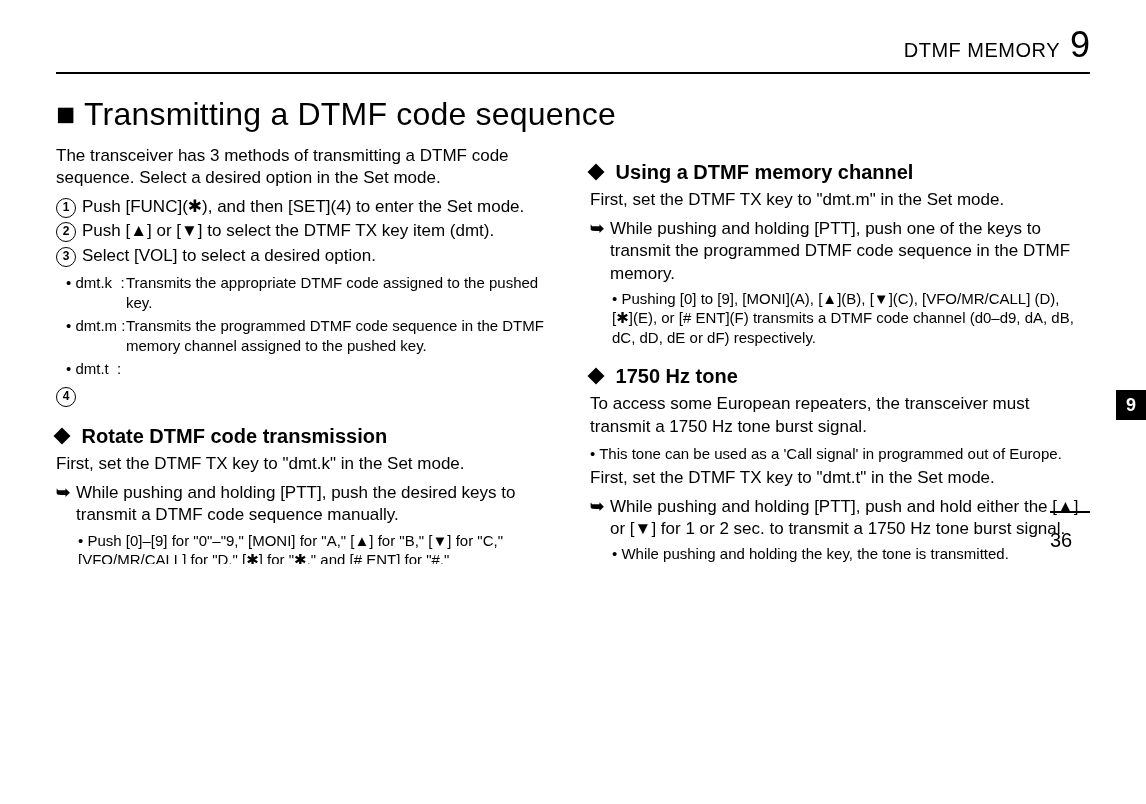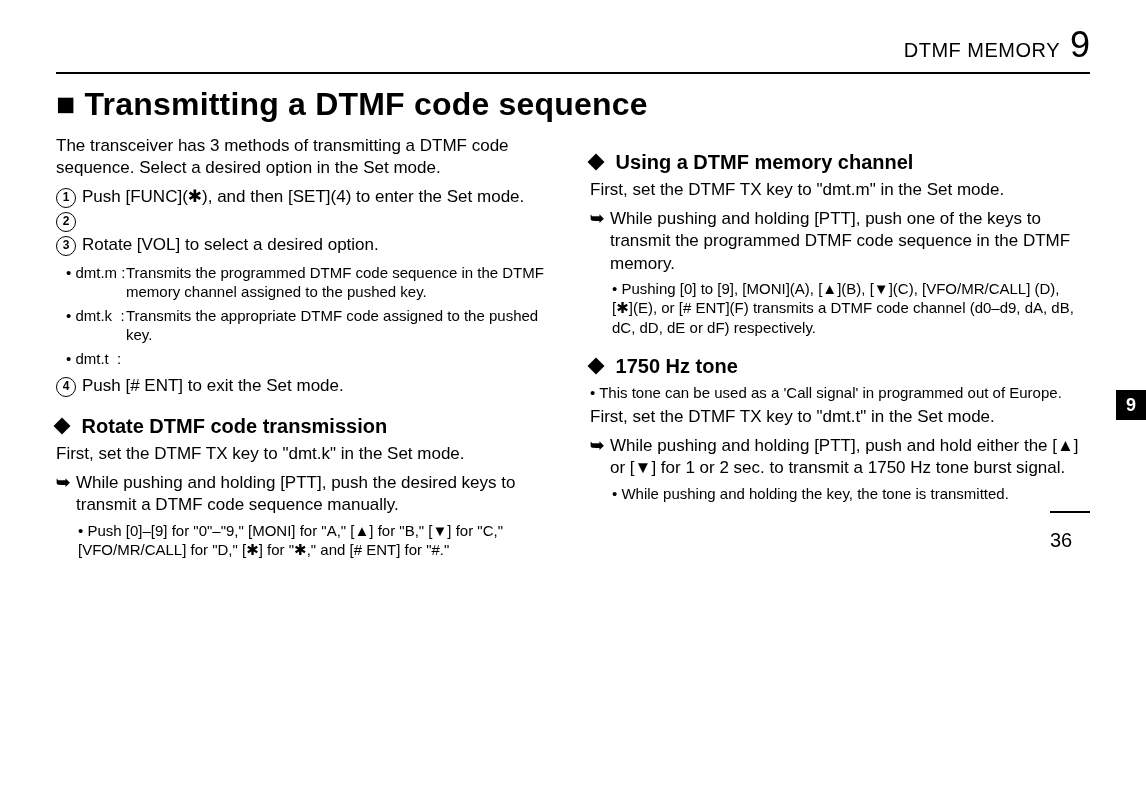--- a/index.html
+++ b/index.html
@@ -28,22 +28,22 @@
   .header-title {
     font-size: 20px;
     letter-spacing: 0.5px;
   }
   .header-chapter {
     font-size: 36px;
     font-weight: 300;
   }
   h1.title {
     font-size: 32px;
-    font-weight: 700;
-    margin: 12px 0 10px 0;
+    font-weight: 400;
+    margin: 22px 0 10px 0;
     letter-spacing: 0.2px;
   }
   .columns {
     display: flex;
     gap: 34px;
   }
   .col {
     width: 50%;
     font-size: 17px;
     line-height: 1.32;
@@ -166,45 +166,45 @@
 
       <div class="intro body-text">The transceiver has 3 methods of transmitting a DTMF code sequence. Select a desired option in the Set mode.</div>
 
       <div class="numlist">
         <div class="row">
           <span class="circ">1</span>
           <span>Push [FUNC](✱), and then [SET](4) to enter the Set mode.</span>
         </div>
         <div class="row">
           <span class="circ">2</span>
+          <span>Push [▲] or [▼] to select the DTMF TX key item (dmt).</span>
         </div>
         <div class="row">
           <span class="circ">3</span>
-          <span>Rotate [VOL] to select a desired option.</span>
+          <span>Select [VOL] to select a desired option.</span>
         </div>
       </div>
 
       <div class="optlist">
+        <div class="row">
+          <span class="bullet">• dmt.k  :</span>
+          <span class="txt">Transmits the appropriate DTMF code assigned to the pushed key.</span>
+        </div>
         <div class="row">
           <span class="bullet">• dmt.m :</span>
           <span class="txt">Transmits the programmed DTMF code sequence in the DTMF memory channel assigned to the pushed key.</span>
         </div>
         <div class="row">
-          <span class="bullet">• dmt.k  :</span>
-          <span class="txt">Transmits the appropriate DTMF code assigned to the pushed key.</span>
-        </div>
-        <div class="row">
           <span class="bullet">• dmt.t  :</span>
         </div>
       </div>
 
       <div class="numlist">
         <div class="row">
           <span class="circ">4</span>
-          <span>Push [# ENT] to exit the Set mode.</span>
         </div>
       </div>
 
       <h2 class="sub">
         <span class="diamond"></span>
         <span>Rotate DTMF code transmission</span>
       </h2>
 
       <div class="body-text">First, set the DTMF TX key to "dmt.k" in the Set mode.</div>
 
@@ -231,20 +231,21 @@
         <div class="arrow-body">While pushing and holding [PTT], push one of the keys to transmit the programmed DTMF code sequence in the DTMF memory.</div>
       </div>
 
       <div class="sub-bullet">• Pushing [0] to [9], [MONI](A), [▲](B), [▼](C), [VFO/MR/CALL] (D), [✱](E), or [# ENT](F) transmits a DTMF code channel (d0–d9, dA, dB, dC, dD, dE or dF) respectively.</div>
 
       <h2 class="sub">
         <span class="diamond"></span>
         <span>1750 Hz tone</span>
       </h2>
 
+      <div class="body-text">To access some European repeaters, the transceiver must transmit a 1750 Hz tone burst signal.</div>
 
       <div class="sub-bullet" style="margin-left:0;">• This tone can be used as a 'Call signal' in programmed out of Europe.</div>
 
       <div class="body-text">First, set the DTMF TX key to "dmt.t" in the Set mode.</div>
 
       <div class="arrow-row">
         <div class="arrow">➥</div>
         <div class="arrow-body">While pushing and holding [PTT], push and hold either the [▲] or [▼] for 1 or 2 sec. to transmit a 1750 Hz tone burst signal.</div>
       </div>
 

